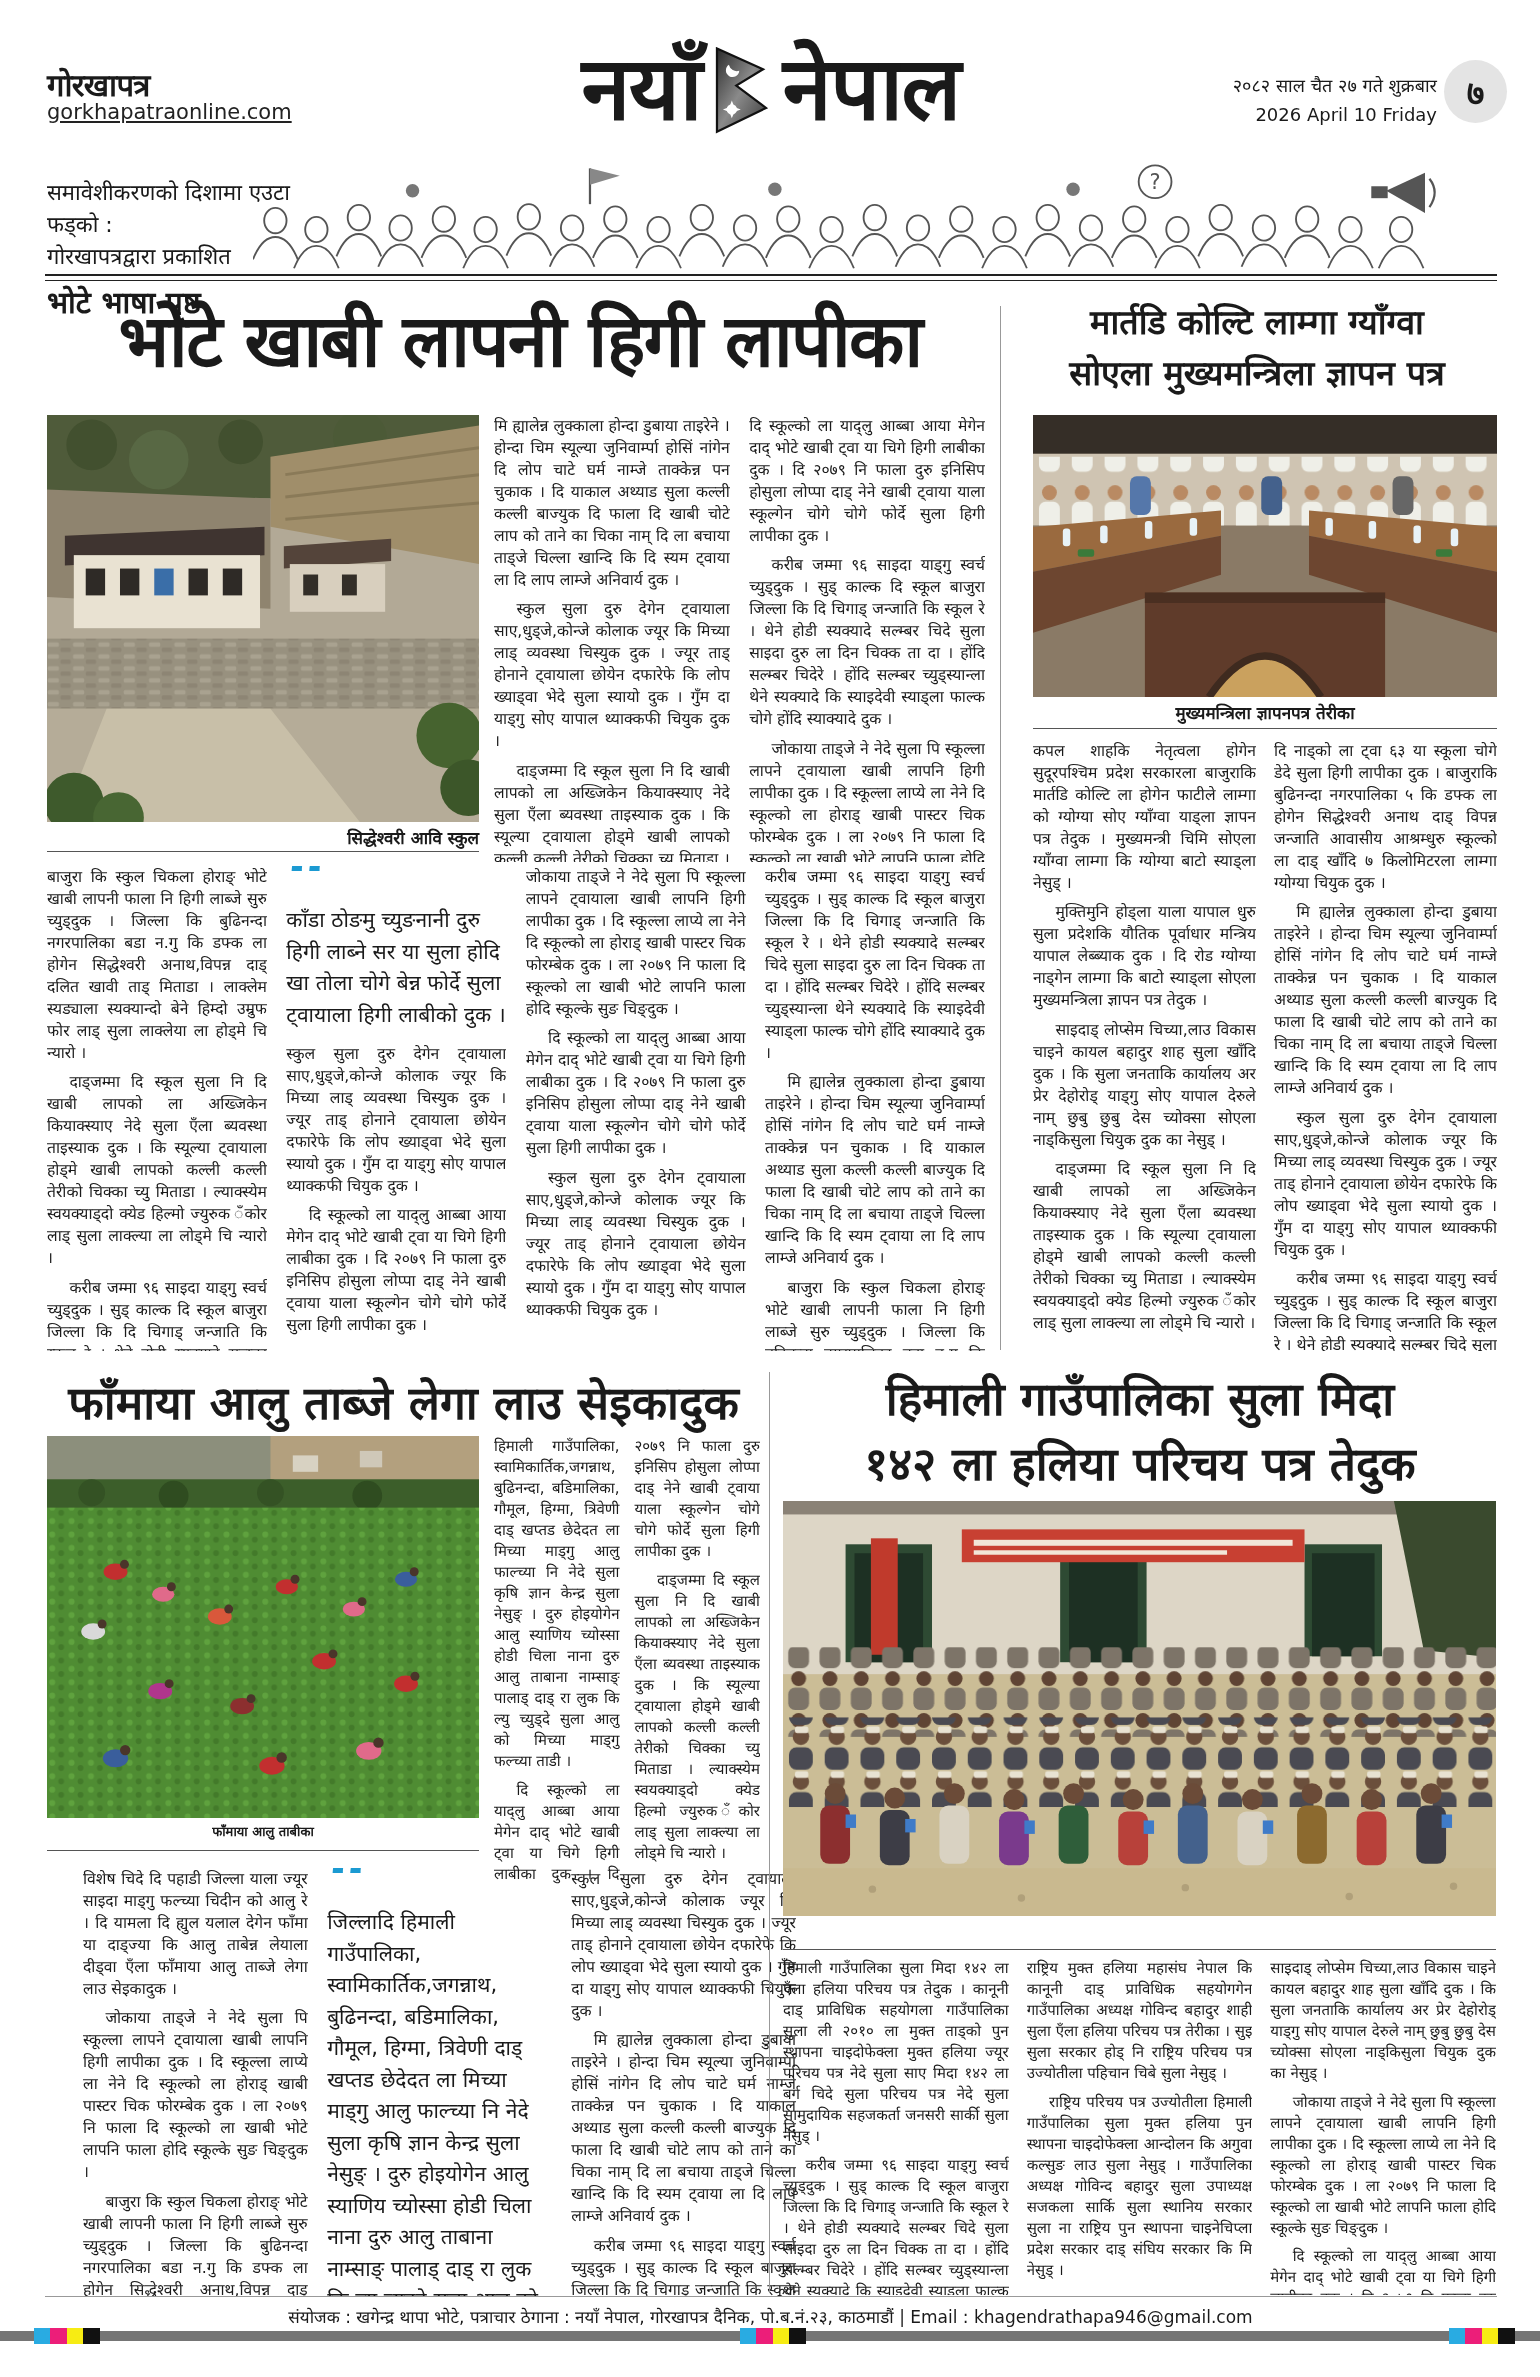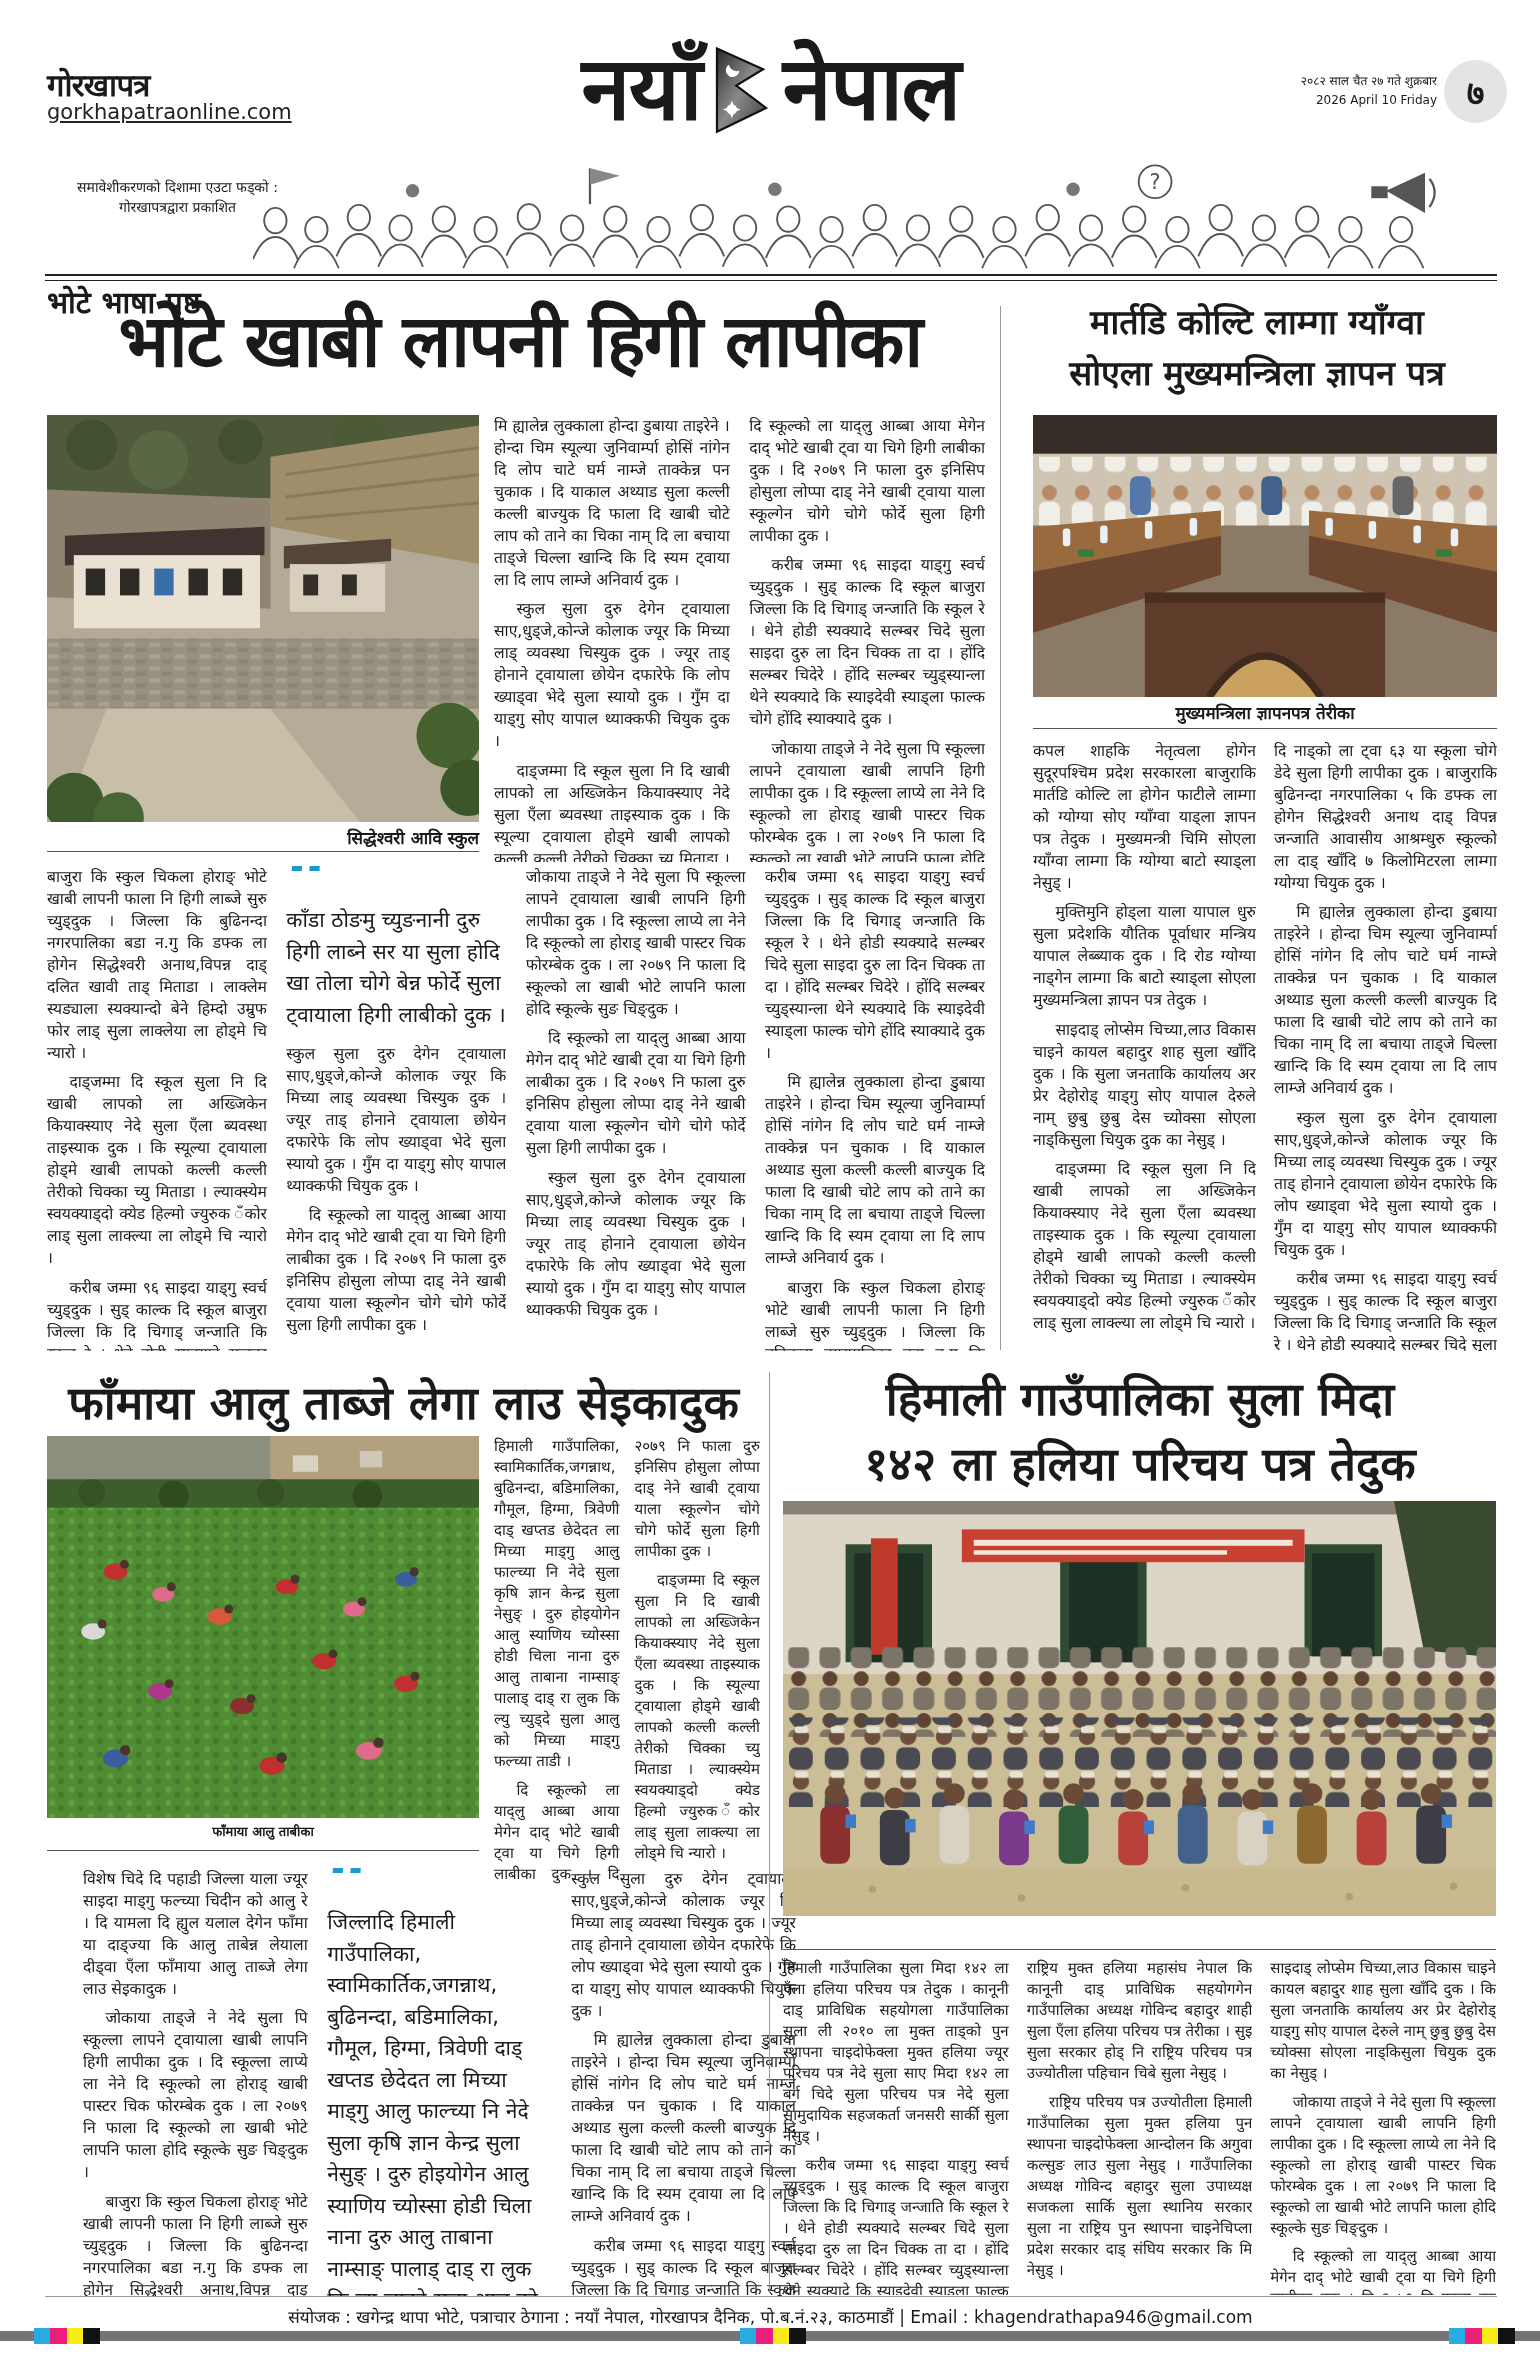--- a/index.html
+++ b/index.html
@@ -4,26 +4,26 @@
 <style>
   html,body{margin:0;padding:0;background:#9a9a9a;}
   #paper{
     position:relative;width:1541px;height:2377px;margin:0 auto;background:#fff;
     font-family:"DejaVu Sans","Liberation Sans",sans-serif;color:#1a1a1a;overflow:hidden;
   }
   .abs{position:absolute;}
   
   .logo{left:47px;top:63px;font-size:31px;font-weight:800;letter-spacing:-0.7px;}
   .website{left:47px;top:100px;font-size:21px;color:#222;text-decoration:underline;}
-  .tagline{left:47px;top:177px;font-size:14px;line-height:1.45;width:261px;text-align:center;}
+  .tagline{left:47px;top:177px;font-size:22px;line-height:1.45;width:261px;}
   .section-label{left:47px;top:234px;font-size:30px;font-weight:800;margin-top:47px;}
   .masthead{left:0;right:0;top:43px;display:flex;justify-content:center;align-items:flex-end;gap:13.4px;pointer-events:none;}
   .masthead .mast-word{font-size:88px;font-weight:800;line-height:1.05;letter-spacing:-1.5px;}
   .masthead .flag{width:55px;height:88px;}
-  .dateline{right:104px;top:72px;text-align:right;font-size:12px;line-height:1.6;}
+  .dateline{right:104px;top:72px;text-align:right;font-size:18px;line-height:1.6;}
   .page-circle{right:34px;top:60px;width:63px;height:63px;border-radius:50%;background:#e4e4e4;
     display:flex;align-items:center;justify-content:center;font-size:34px;font-weight:700;}
   .banner-art{left:253px;top:146px;width:1193px;height:125px;}
   .header-rule{left:45px;top:274px;width:1452px;height:3.7px;border-top:2.2px solid #222;border-bottom:1.1px solid #222;}
   
   .main-headline{left:52px;top:289px;width:936px;text-align:center;font-size:72px;font-weight:800;letter-spacing:-1.5px;white-space:nowrap;}
   .memo-headline{left:1018px;top:297px;width:478px;text-align:center;font-size:34px;font-weight:800;line-height:1.5;}
   .potato-headline{left:47px;top:1370px;width:713px;text-align:center;font-size:46px;font-weight:800;white-space:nowrap;}
   .halia-headline{left:784px;top:1367px;width:712px;text-align:center;font-size:46px;font-weight:800;line-height:1.42;}
   

